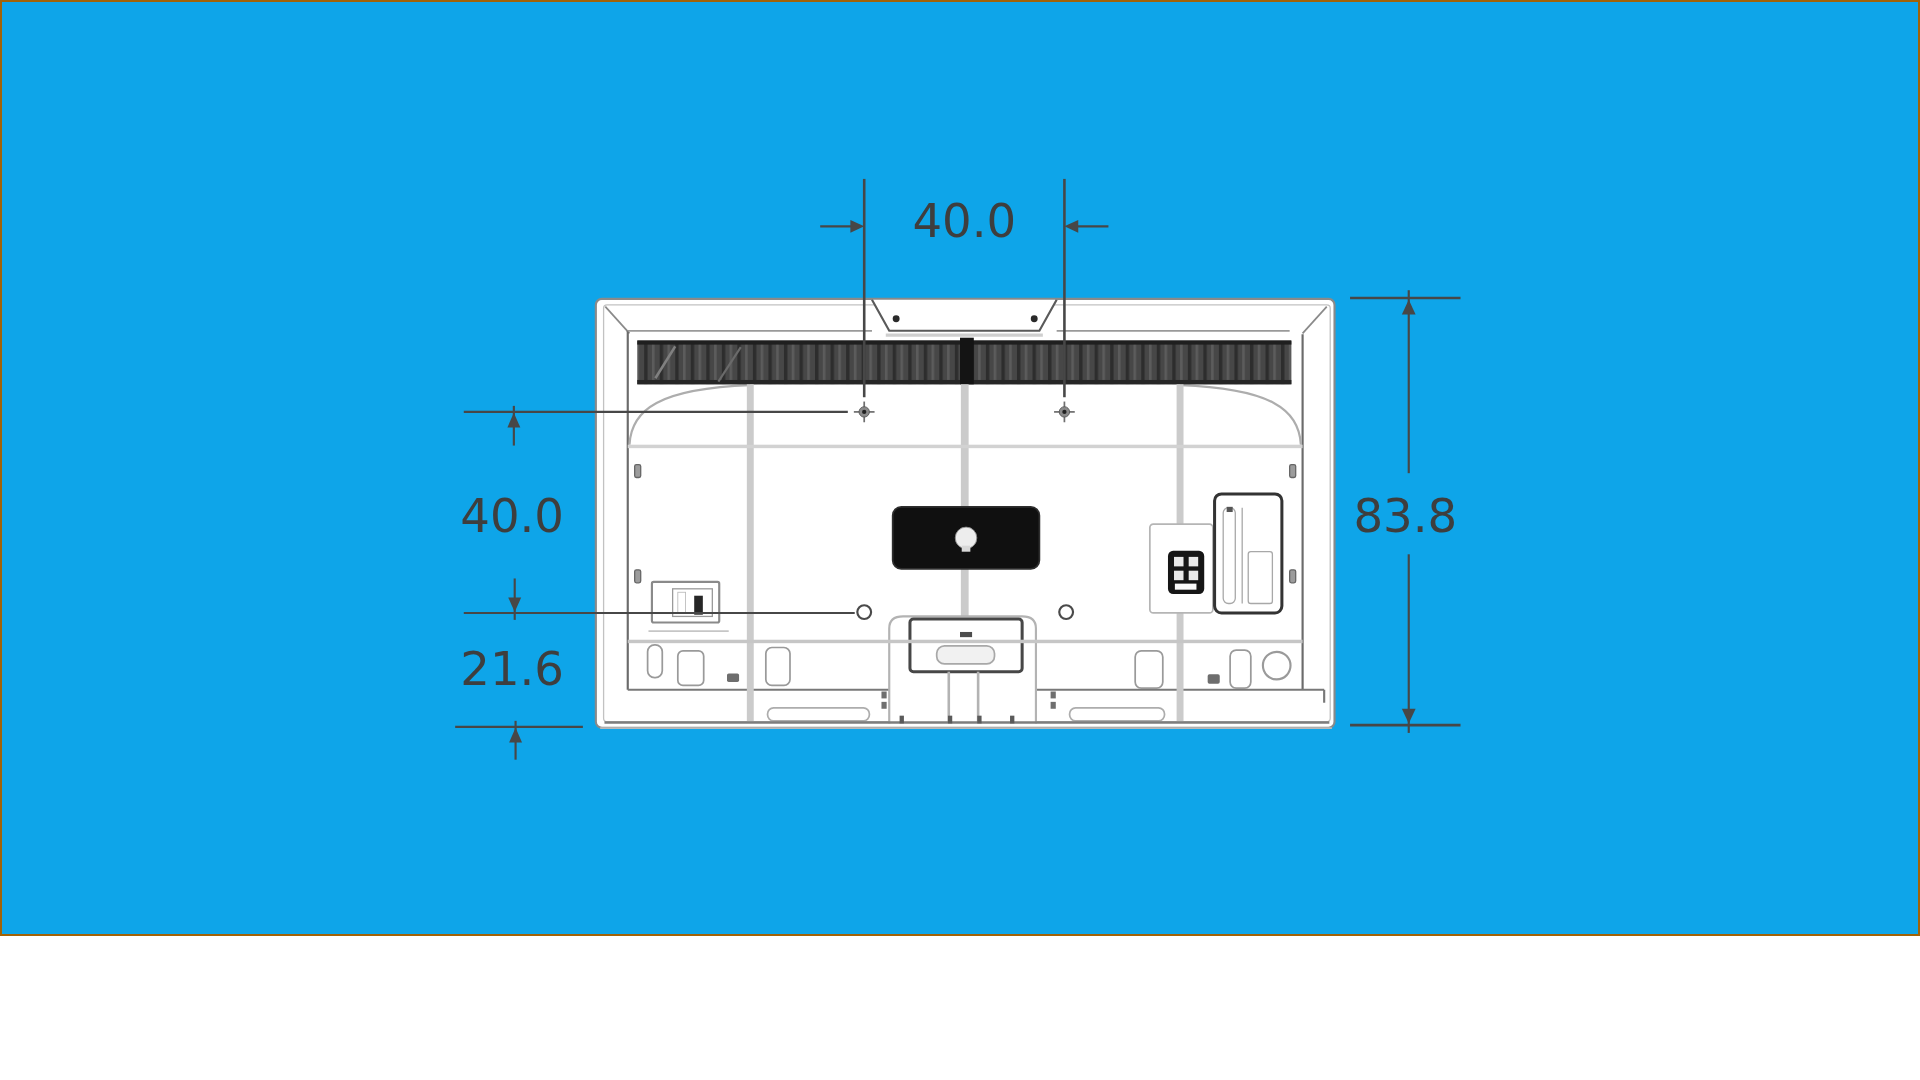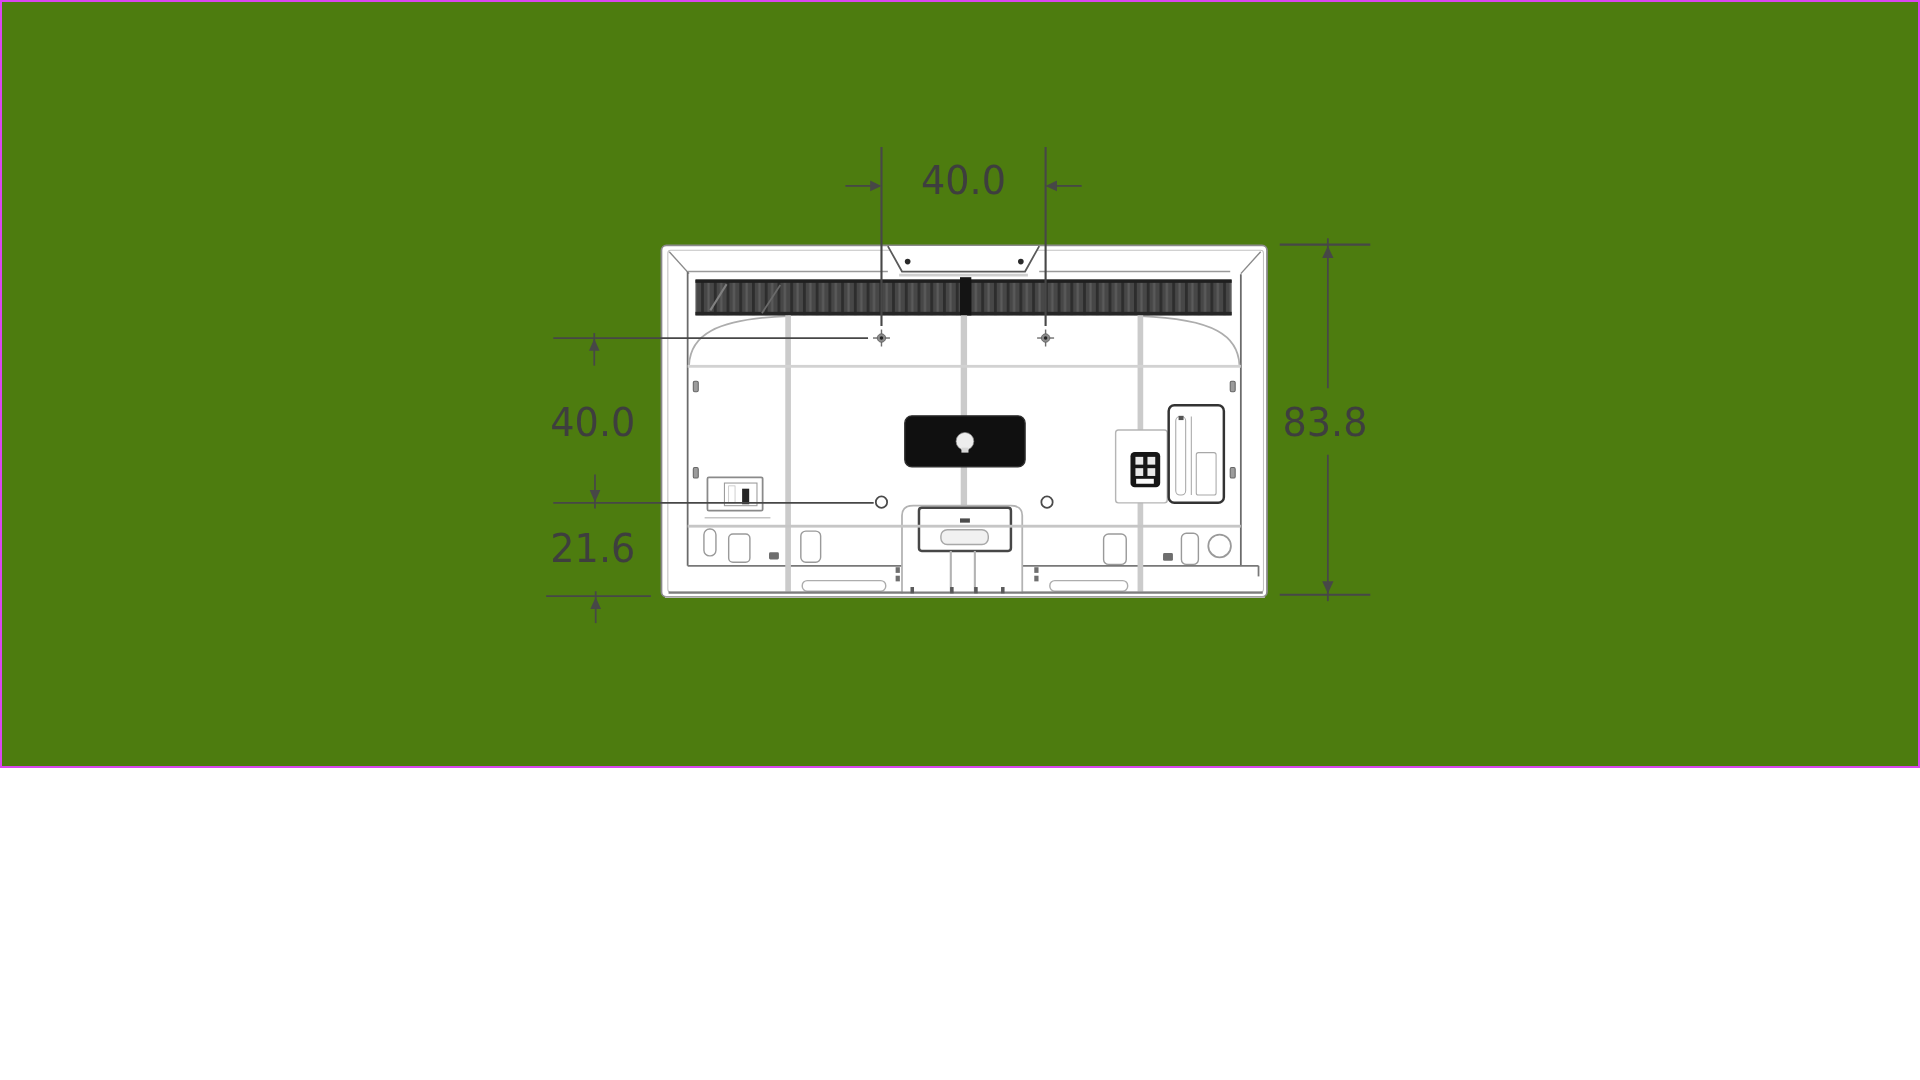--- a/index.html
+++ b/index.html
@@ -1,18 +1,18 @@
 <!DOCTYPE html>
 <html><head>
 <meta charset="utf-8">
 <style>
   html,body{margin:0;padding:0;background:#ffffff;}
   .frame{
-    width:1920px;height:768px;box-sizing:border-box;
-    border:2px solid #d946ef;background:#4d7c0f;position:relative;overflow:hidden;
+    width:1920px;height:936px;box-sizing:border-box;
+    border:2px solid #a16207;background:#0ea5e9;position:relative;overflow:hidden;
   }
   svg{display:block;width:100%;height:100%;}
   .dim{stroke:#474747;stroke-width:2.5;fill:none;}
   .dimthick{stroke:#474747;stroke-width:3;fill:none;}
   .dimhead{fill:#474747;stroke:none;}
   .dimlabel{
     font-family:"DejaVu Sans","Liberation Sans",sans-serif;
     font-size:54px;fill:#3e3e3e;text-anchor:middle;
   }
   .shell{stroke:#8a8a8a;stroke-width:2.5;fill:#ffffff;}

